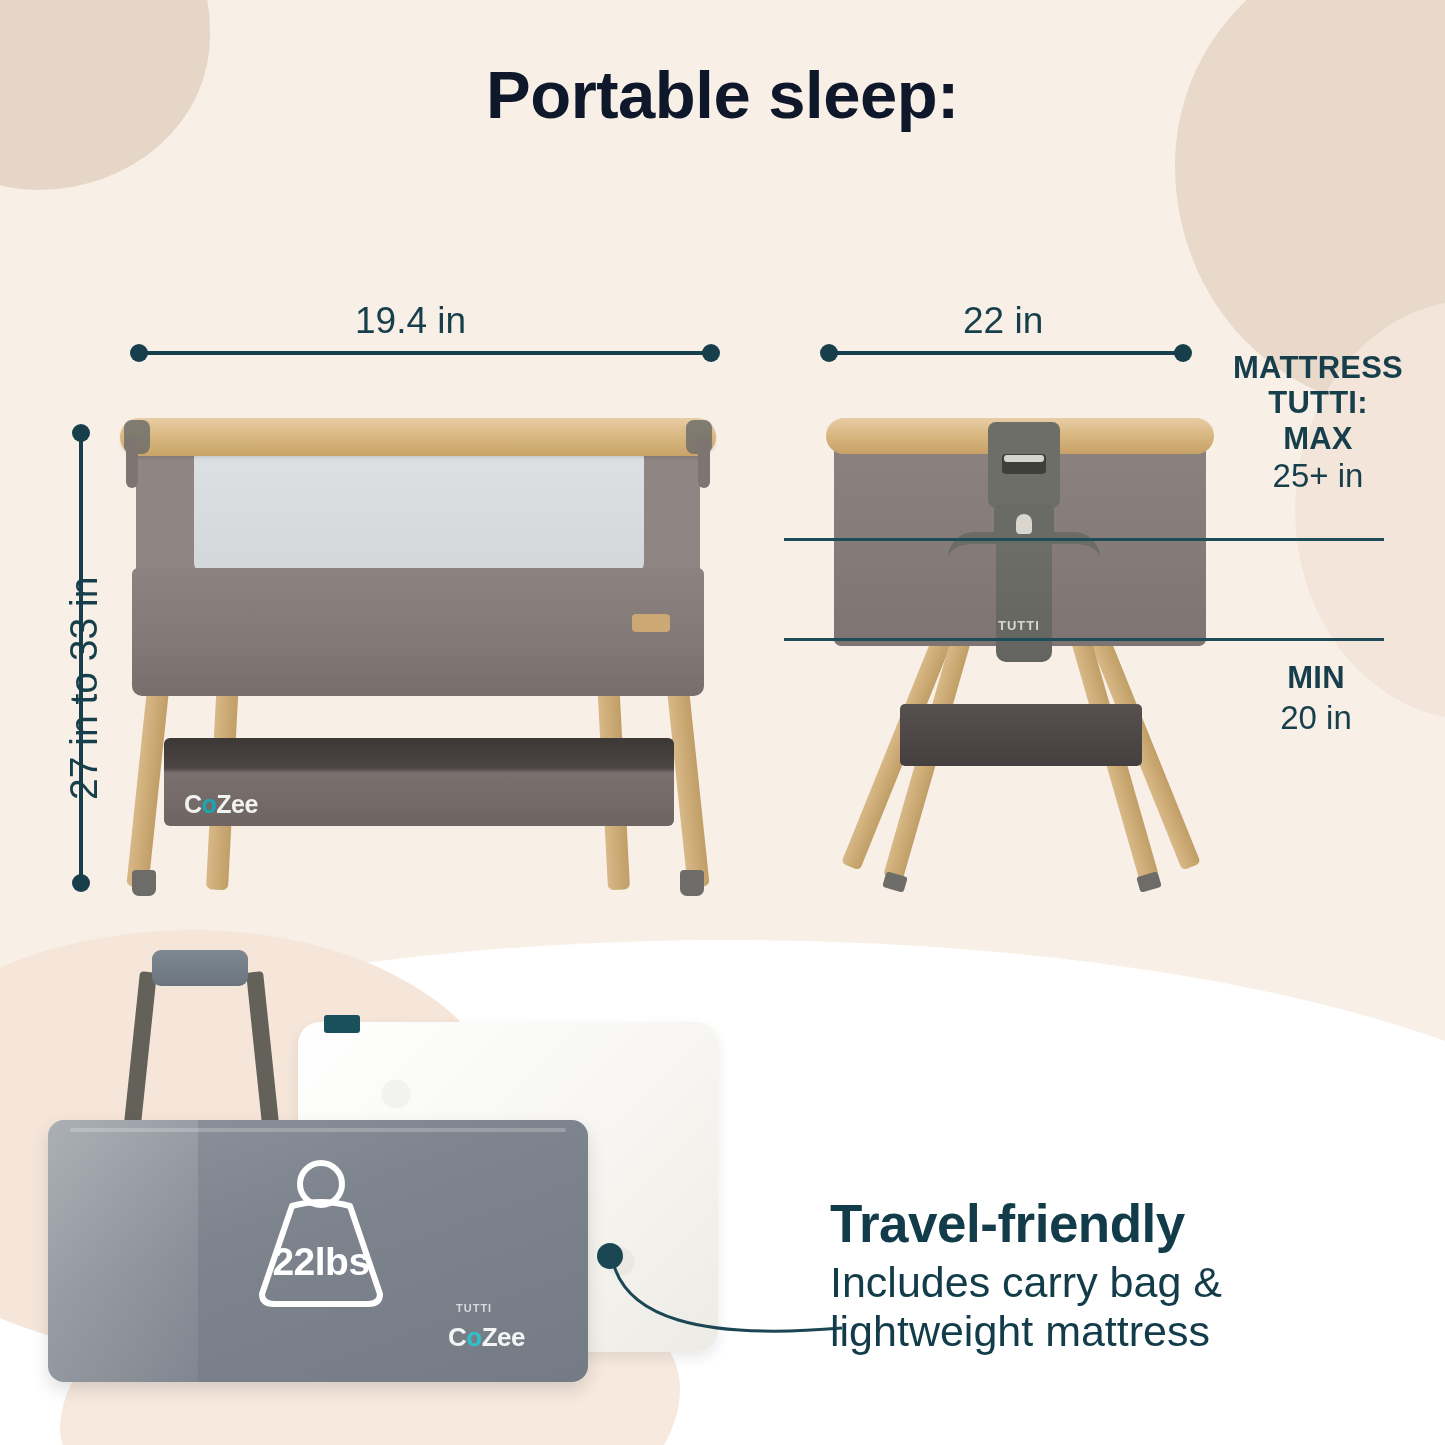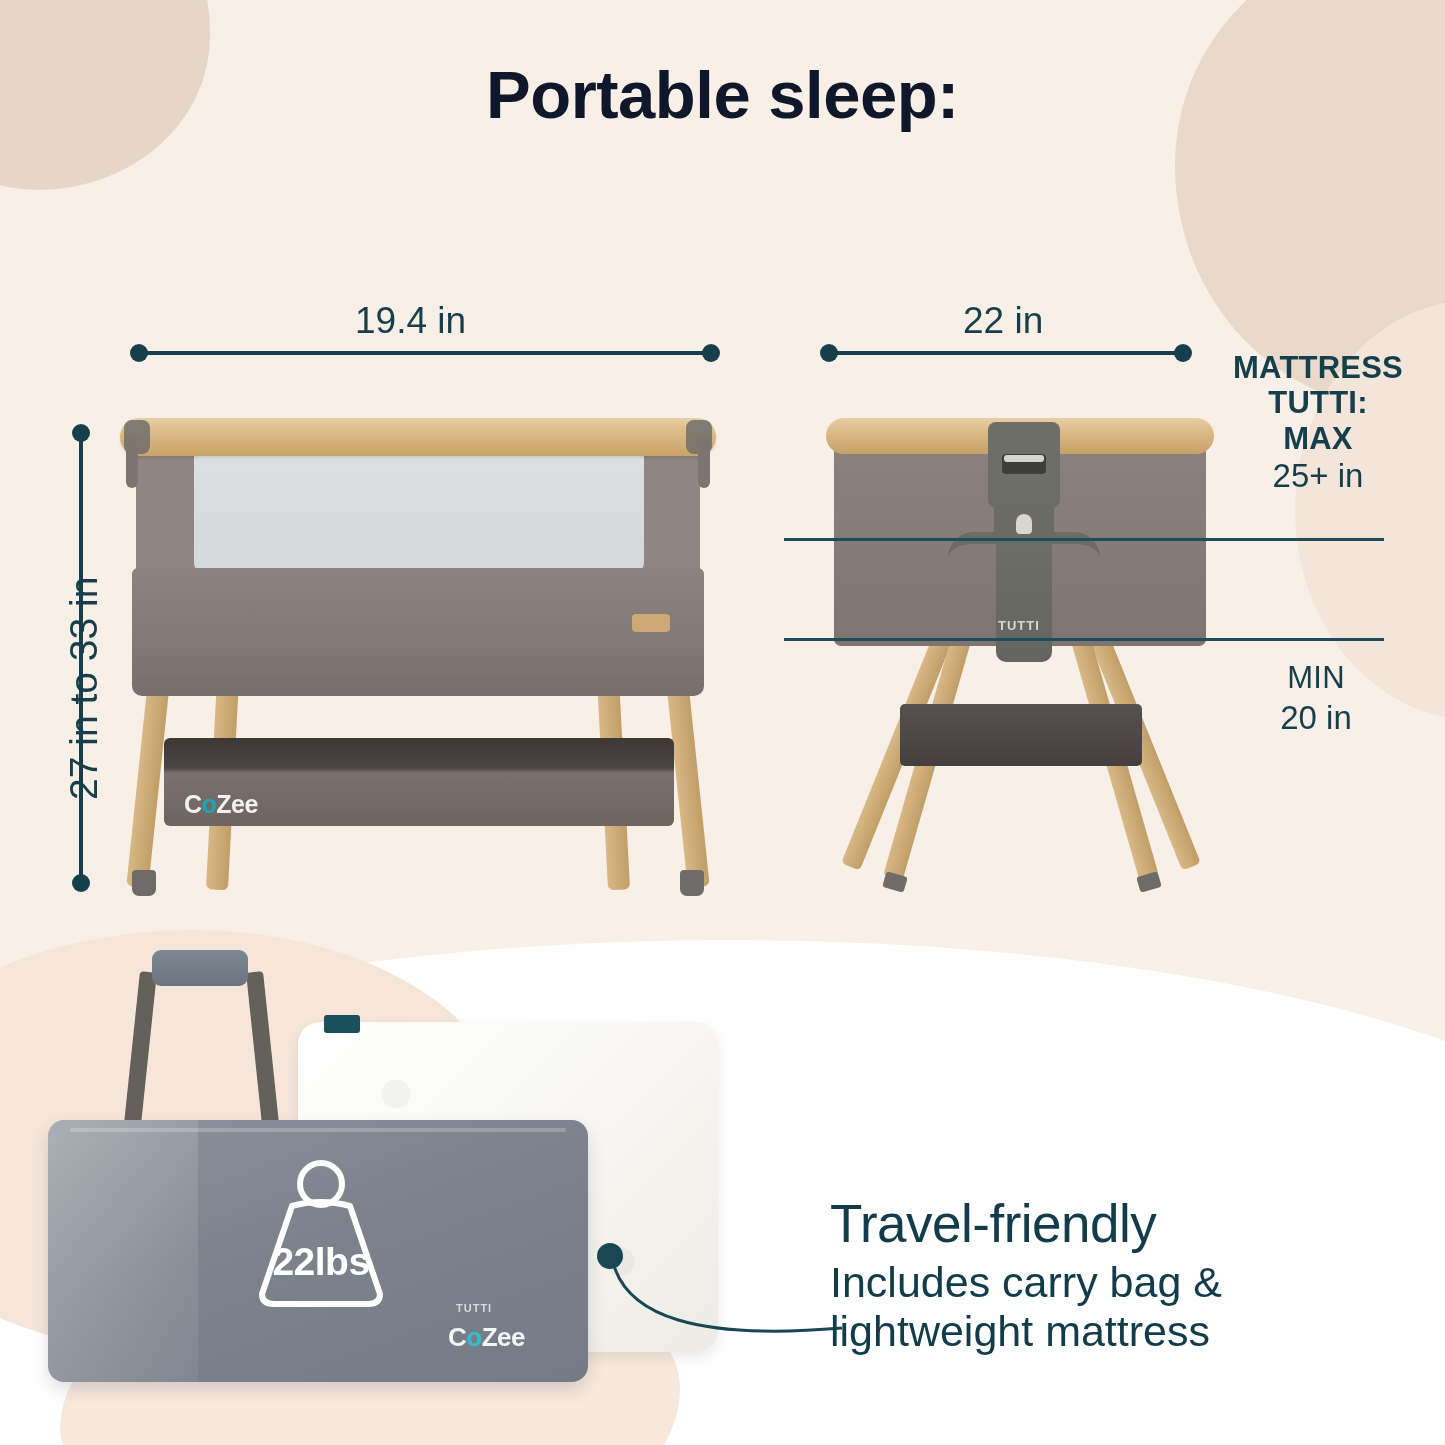--- a/index.html
+++ b/index.html
@@ -137,21 +137,21 @@
   .mh-block .light {
     font-size: 33px; font-weight: 300; line-height: 1.2; 
   }
 
   .min-block {
     position: absolute;
     right: 34px; top: 660px;
     width: 190px; text-align: center;
     color: #173F4B; z-index: 8;
   }
-  .min-block .strong { font-size: 31px; font-weight: normal; letter-spacing: 0.3px; }
+  .min-block .strong { font-size: 31px; font-weight: bold; letter-spacing: 0.3px; }
   .min-block .light  { font-size: 33px; font-weight: 300; margin-top: 3px; }
 
   
   .rule {
     position: absolute;
     height: 3px;
     background: #1E4D59;
     z-index: 9;
   }
 
@@ -370,21 +370,21 @@
   .bag-tutti {
     position: absolute; left: 426px; top: 352px;
     font-size: 11px; font-weight: bold; color: #D5DADE; letter-spacing: 1px; z-index: 5;
   }
 
   
   .travel {
     position: absolute; left: 830px; top: 1196px; width: 600px;
     color: #123C49; z-index: 9;
   }
-  .travel .t1 { font-size: 53px; font-weight: normal; line-height: 1.06; letter-spacing: -0.5px; }
+  .travel .t1 { font-size: 53px; font-weight: bold; line-height: 1.06; letter-spacing: -0.5px; }
   .travel .t2 { font-size: 43px; font-weight: 300; line-height: 1.14; margin-top: 6px; }
   .travel .t3 { font-size: 43px; font-weight: 300; line-height: 1.14; }
 
   .leader-svg { position: absolute; left: 590px; top: 1210px; z-index: 9; }
 </style>
 </head>
 <body>
 
 <div id="page">
 

